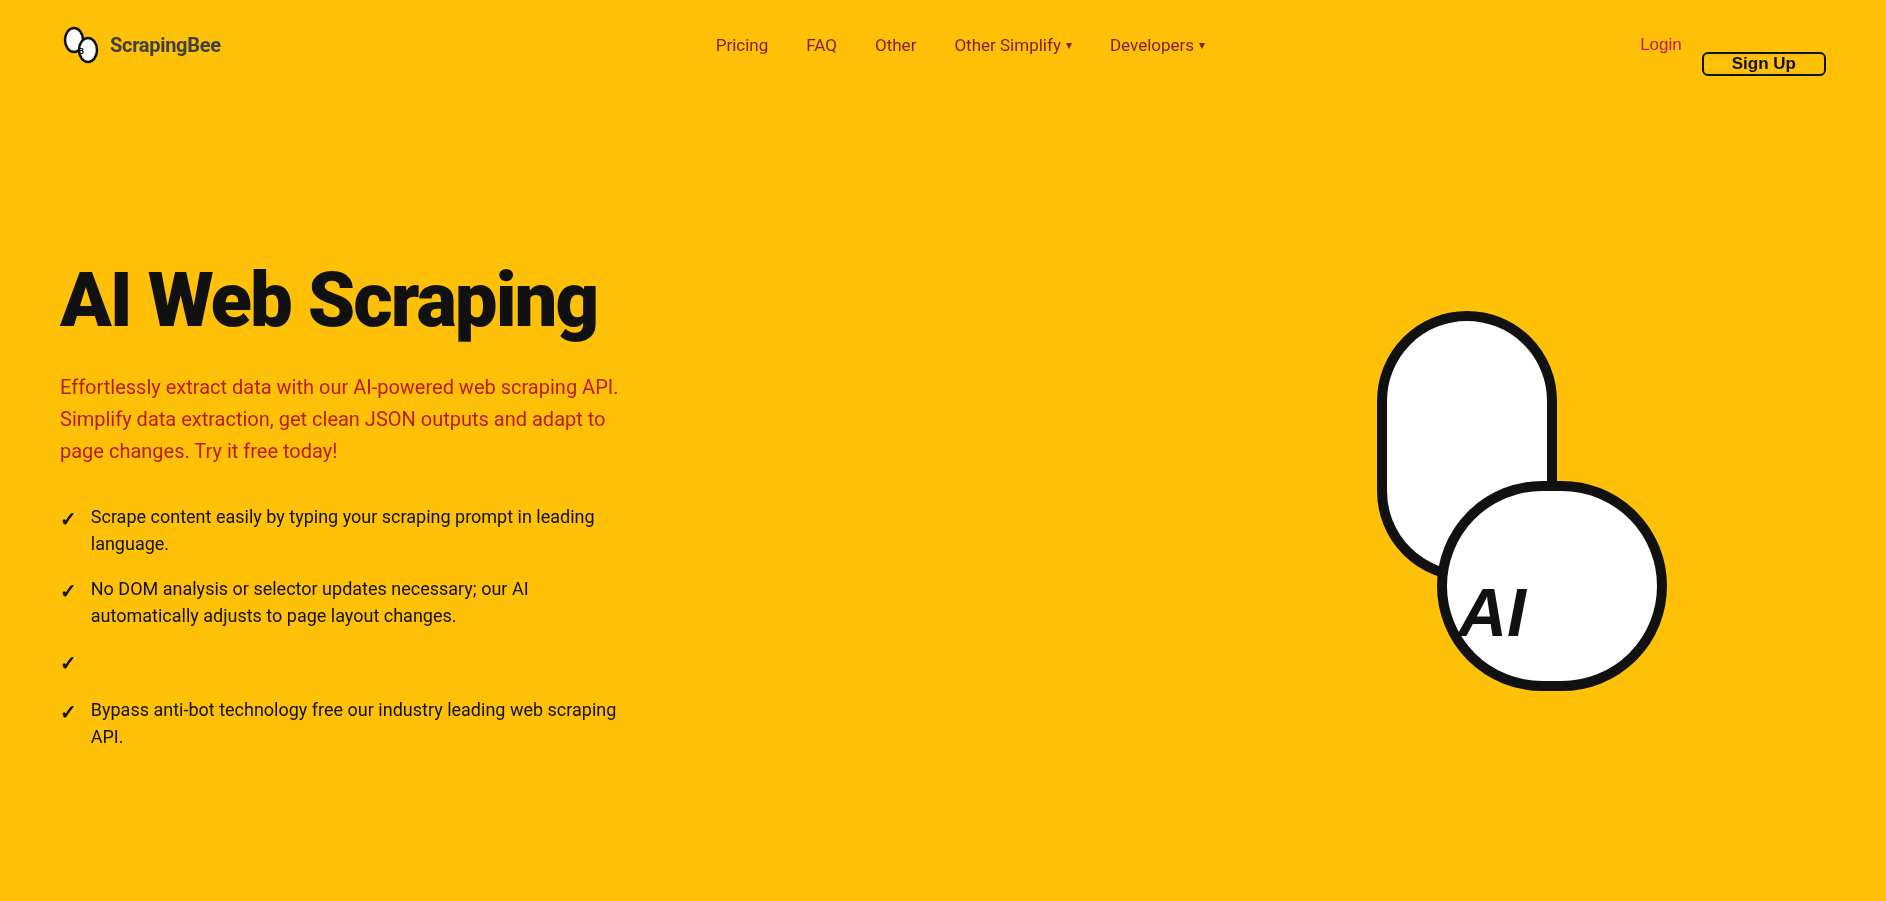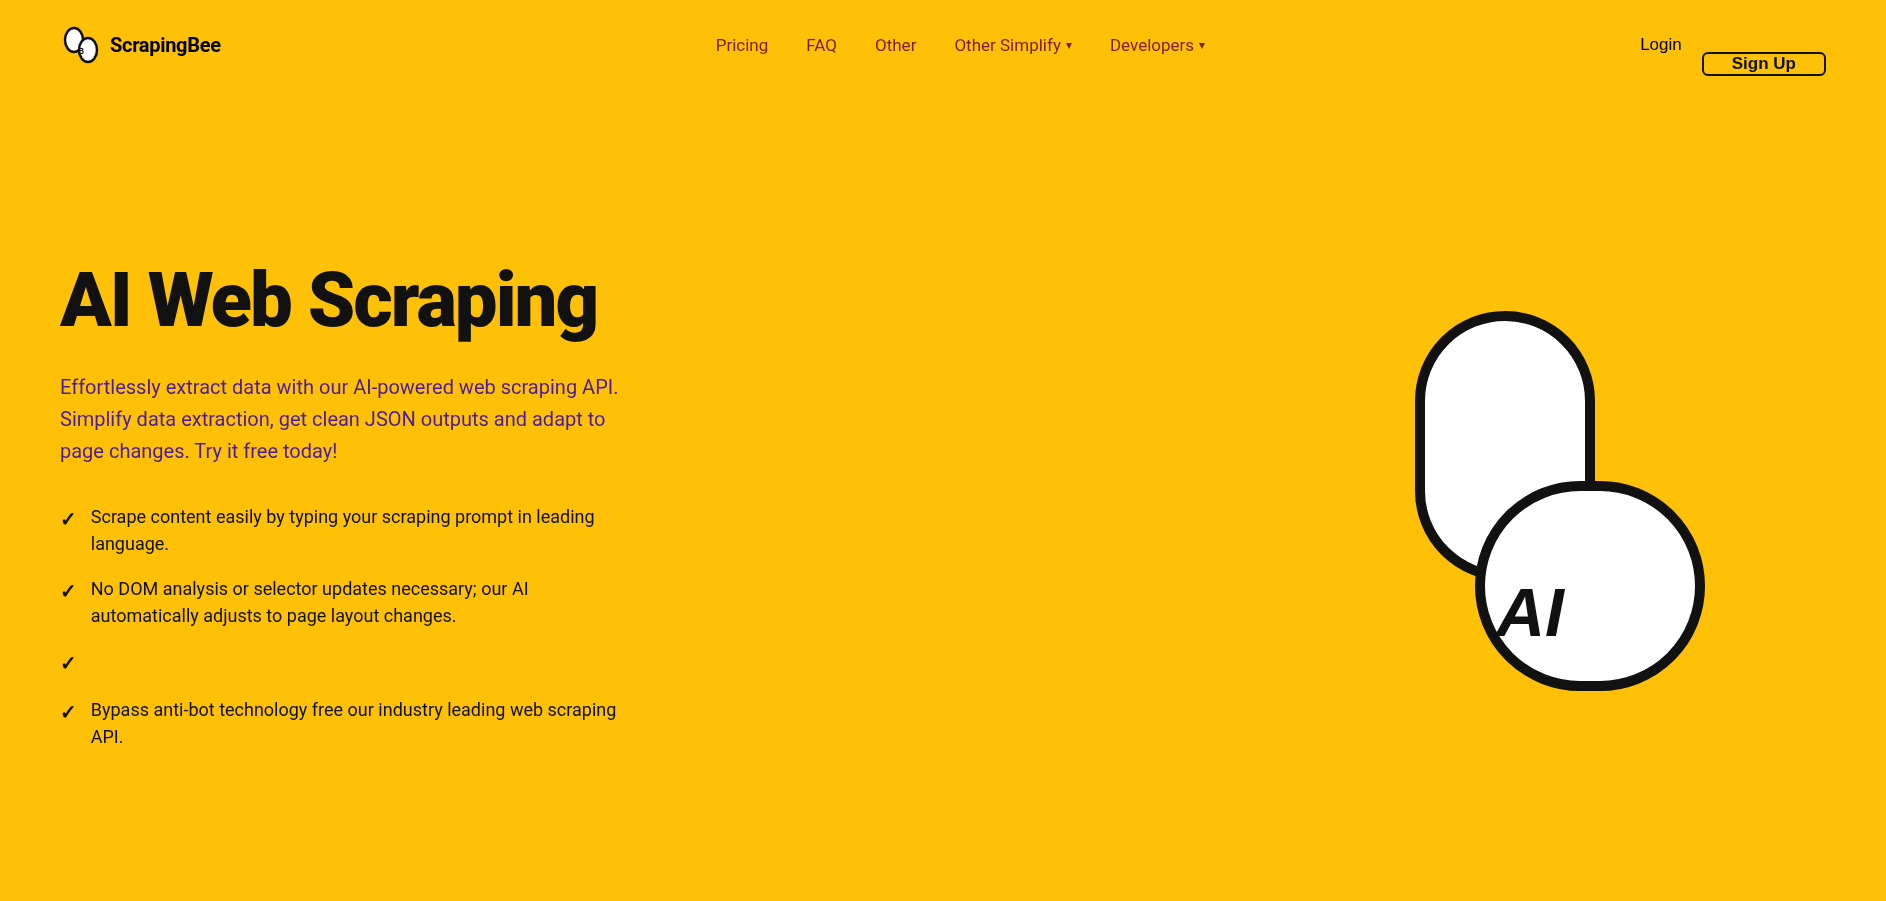--- a/index.html
+++ b/index.html
@@ -32,21 +32,21 @@
     }
 
     .logo-icon {
       width: 42px;
       height: 42px;
     }
 
     .logo-text {
       font-size: 20px;
       font-weight: 700;
-      color: #000000;
+      color: #404040;
       letter-spacing: -0.3px;
     }
 
     .navbar-nav {
       display: flex;
       align-items: center;
       gap: 10px;
       margin-left: 60px;
     }
 
@@ -68,21 +68,21 @@
     }
 
     .navbar-right {
       display: flex;
       align-items: center;
       gap: 20px;
     }
 
     .login-btn {
       font-size: 17px;
-      color: #000000;
+      color: #be185d;
       background: none;
       border: none;
       cursor: pointer;
       font-weight: 400;
     }
 
     .signup-btn {
       font-size: 17px;
       color: #111;
       background: transparent;
@@ -92,42 +92,42 @@
       cursor: pointer;
       font-weight: 700;
       margin-top: 37px;
     }
 
     
     .hero {
       display: flex;
       align-items: center;
       justify-content: space-between;
-      padding: 60px 56px 40px 60px;
+      padding: 60px 94px 40px 60px;
       min-height: calc(901px - 90px);
       background-color: #FFC107;
     }
 
     .hero-content {
       max-width: 660px;
       flex: 1;
     }
 
     .hero-title {
       font-size: 76px;
       font-weight: 900;
       color: #111;
       line-height: 1.05;
       letter-spacing: -2px;
       margin-bottom: 30px;
     }
 
     .hero-description {
       font-size: 20px;
-      color: #4c1d95;
+      color: #b91c1c;
       line-height: 1.6;
       margin-bottom: 36px;
       max-width: 580px;
     }
 
     .hero-features {
       list-style: none;
       display: flex;
       flex-direction: column;
       gap: 18px;

